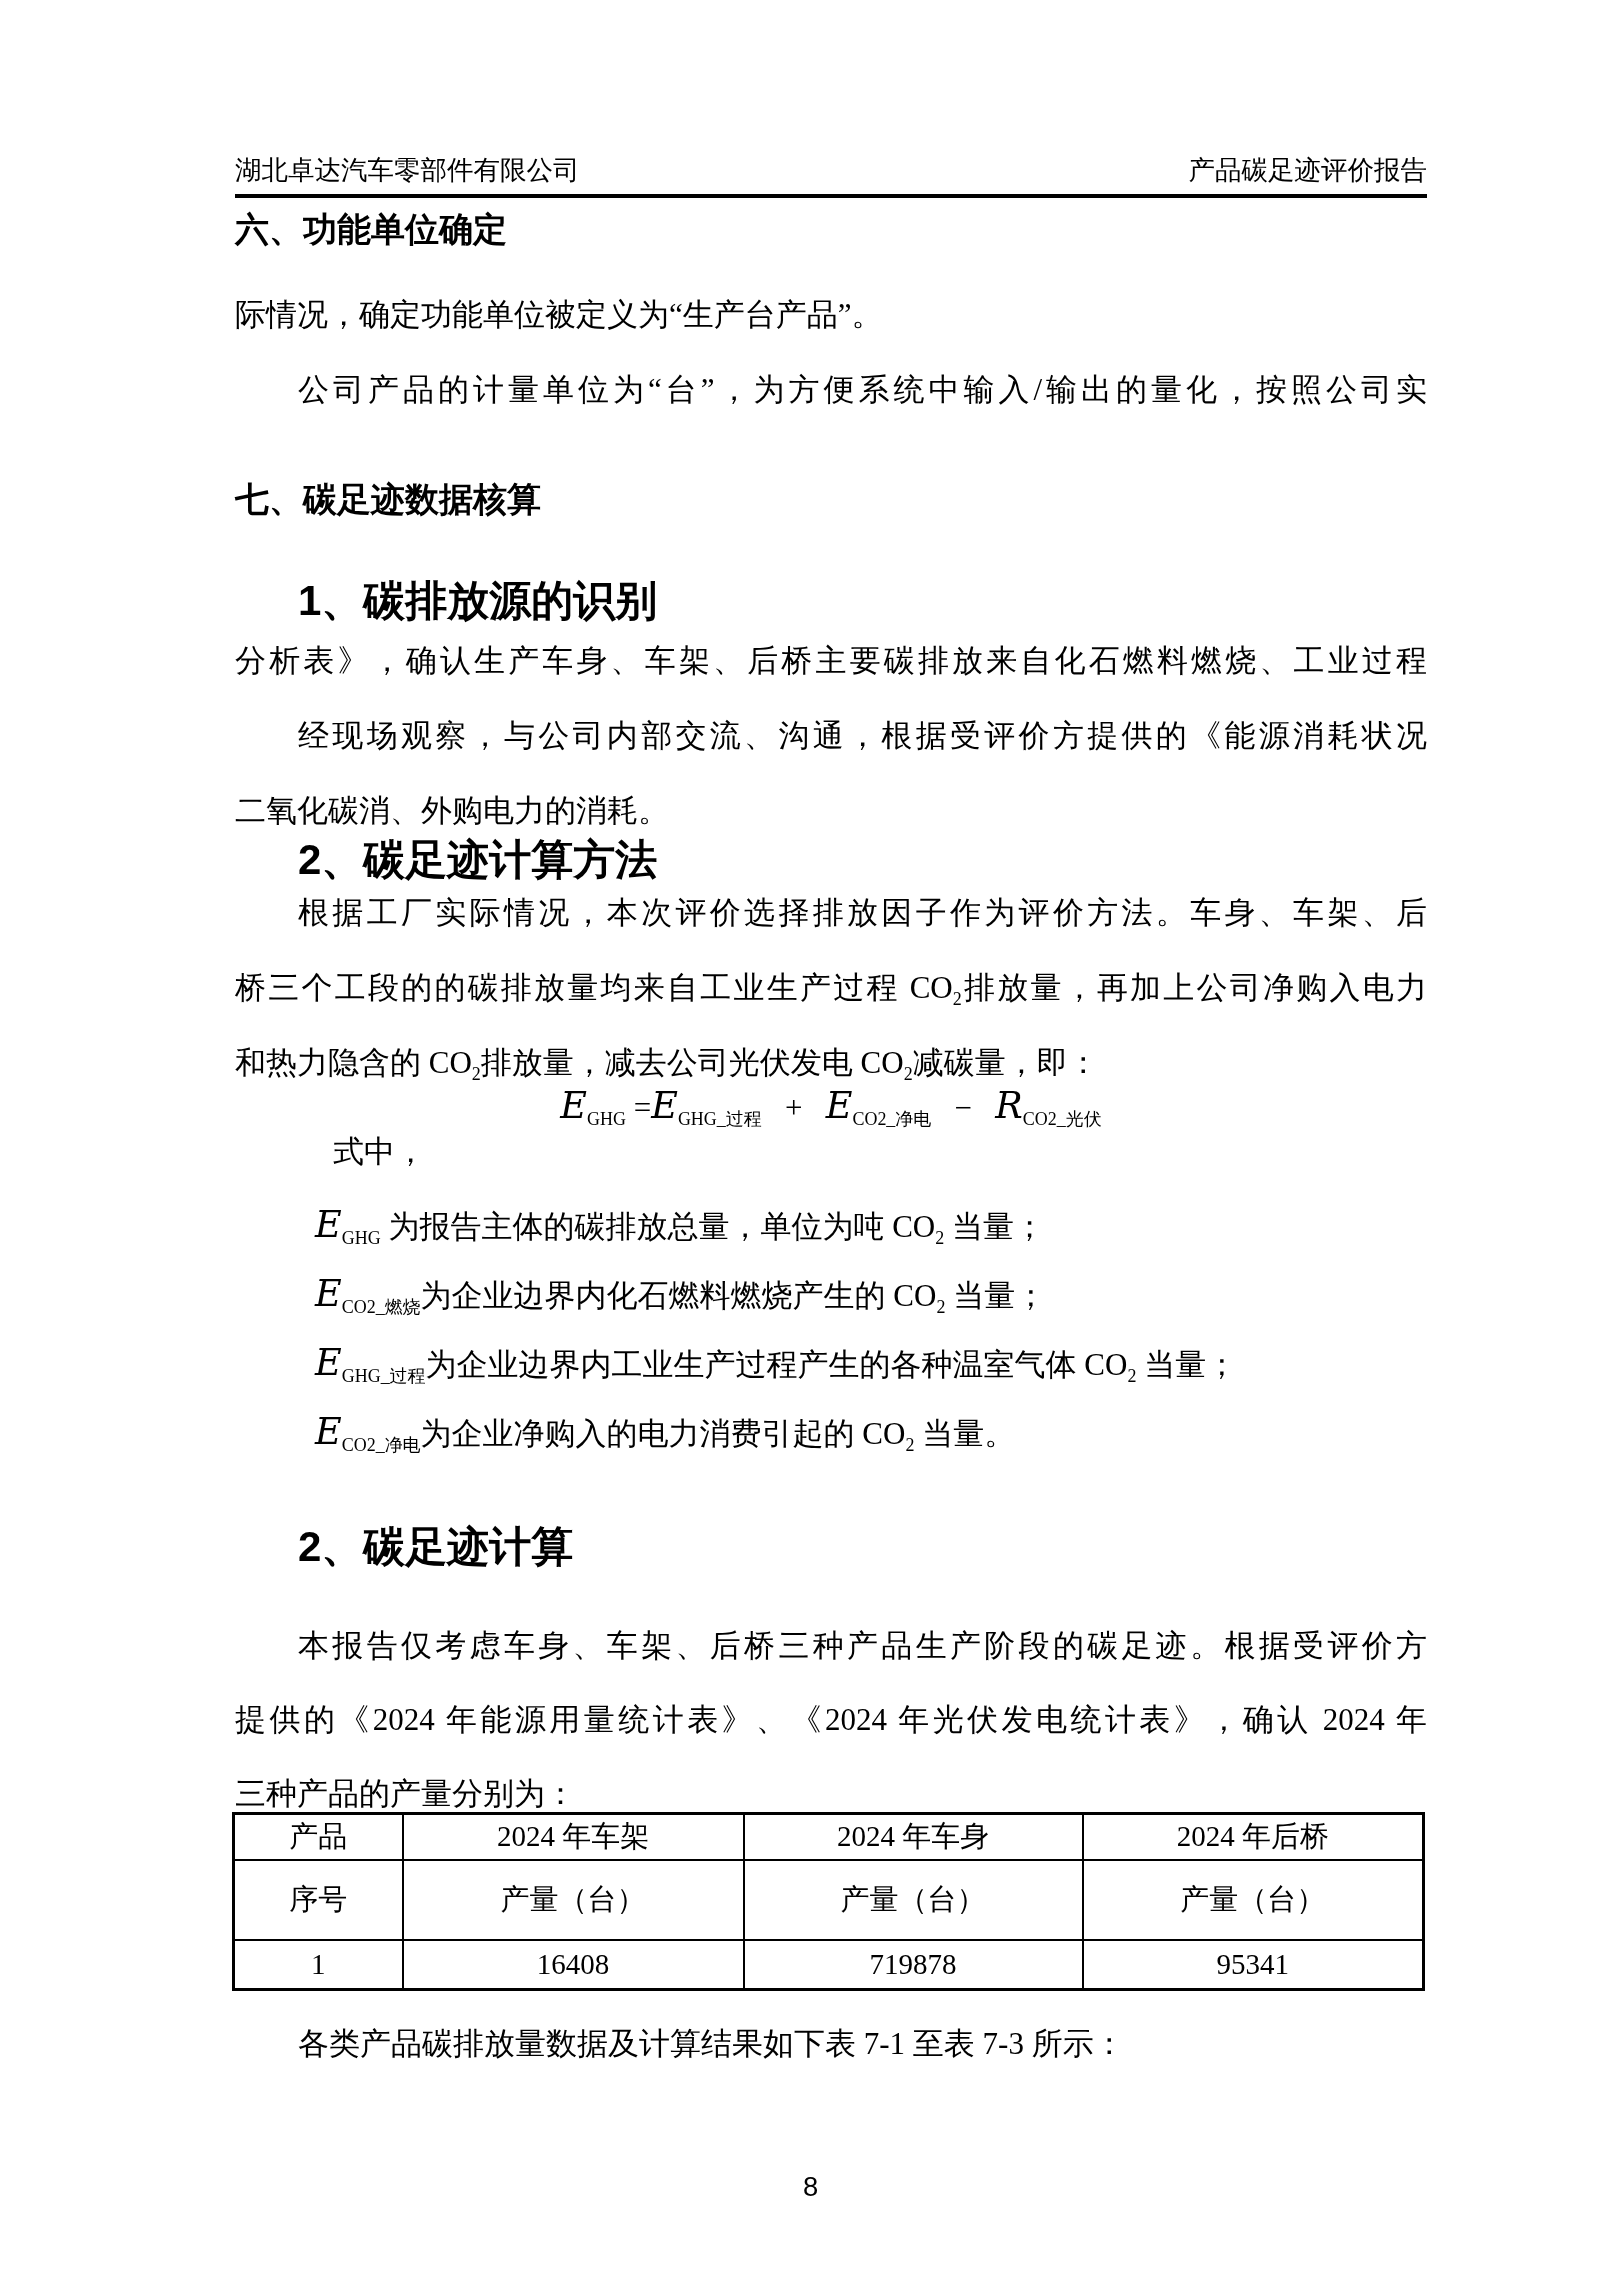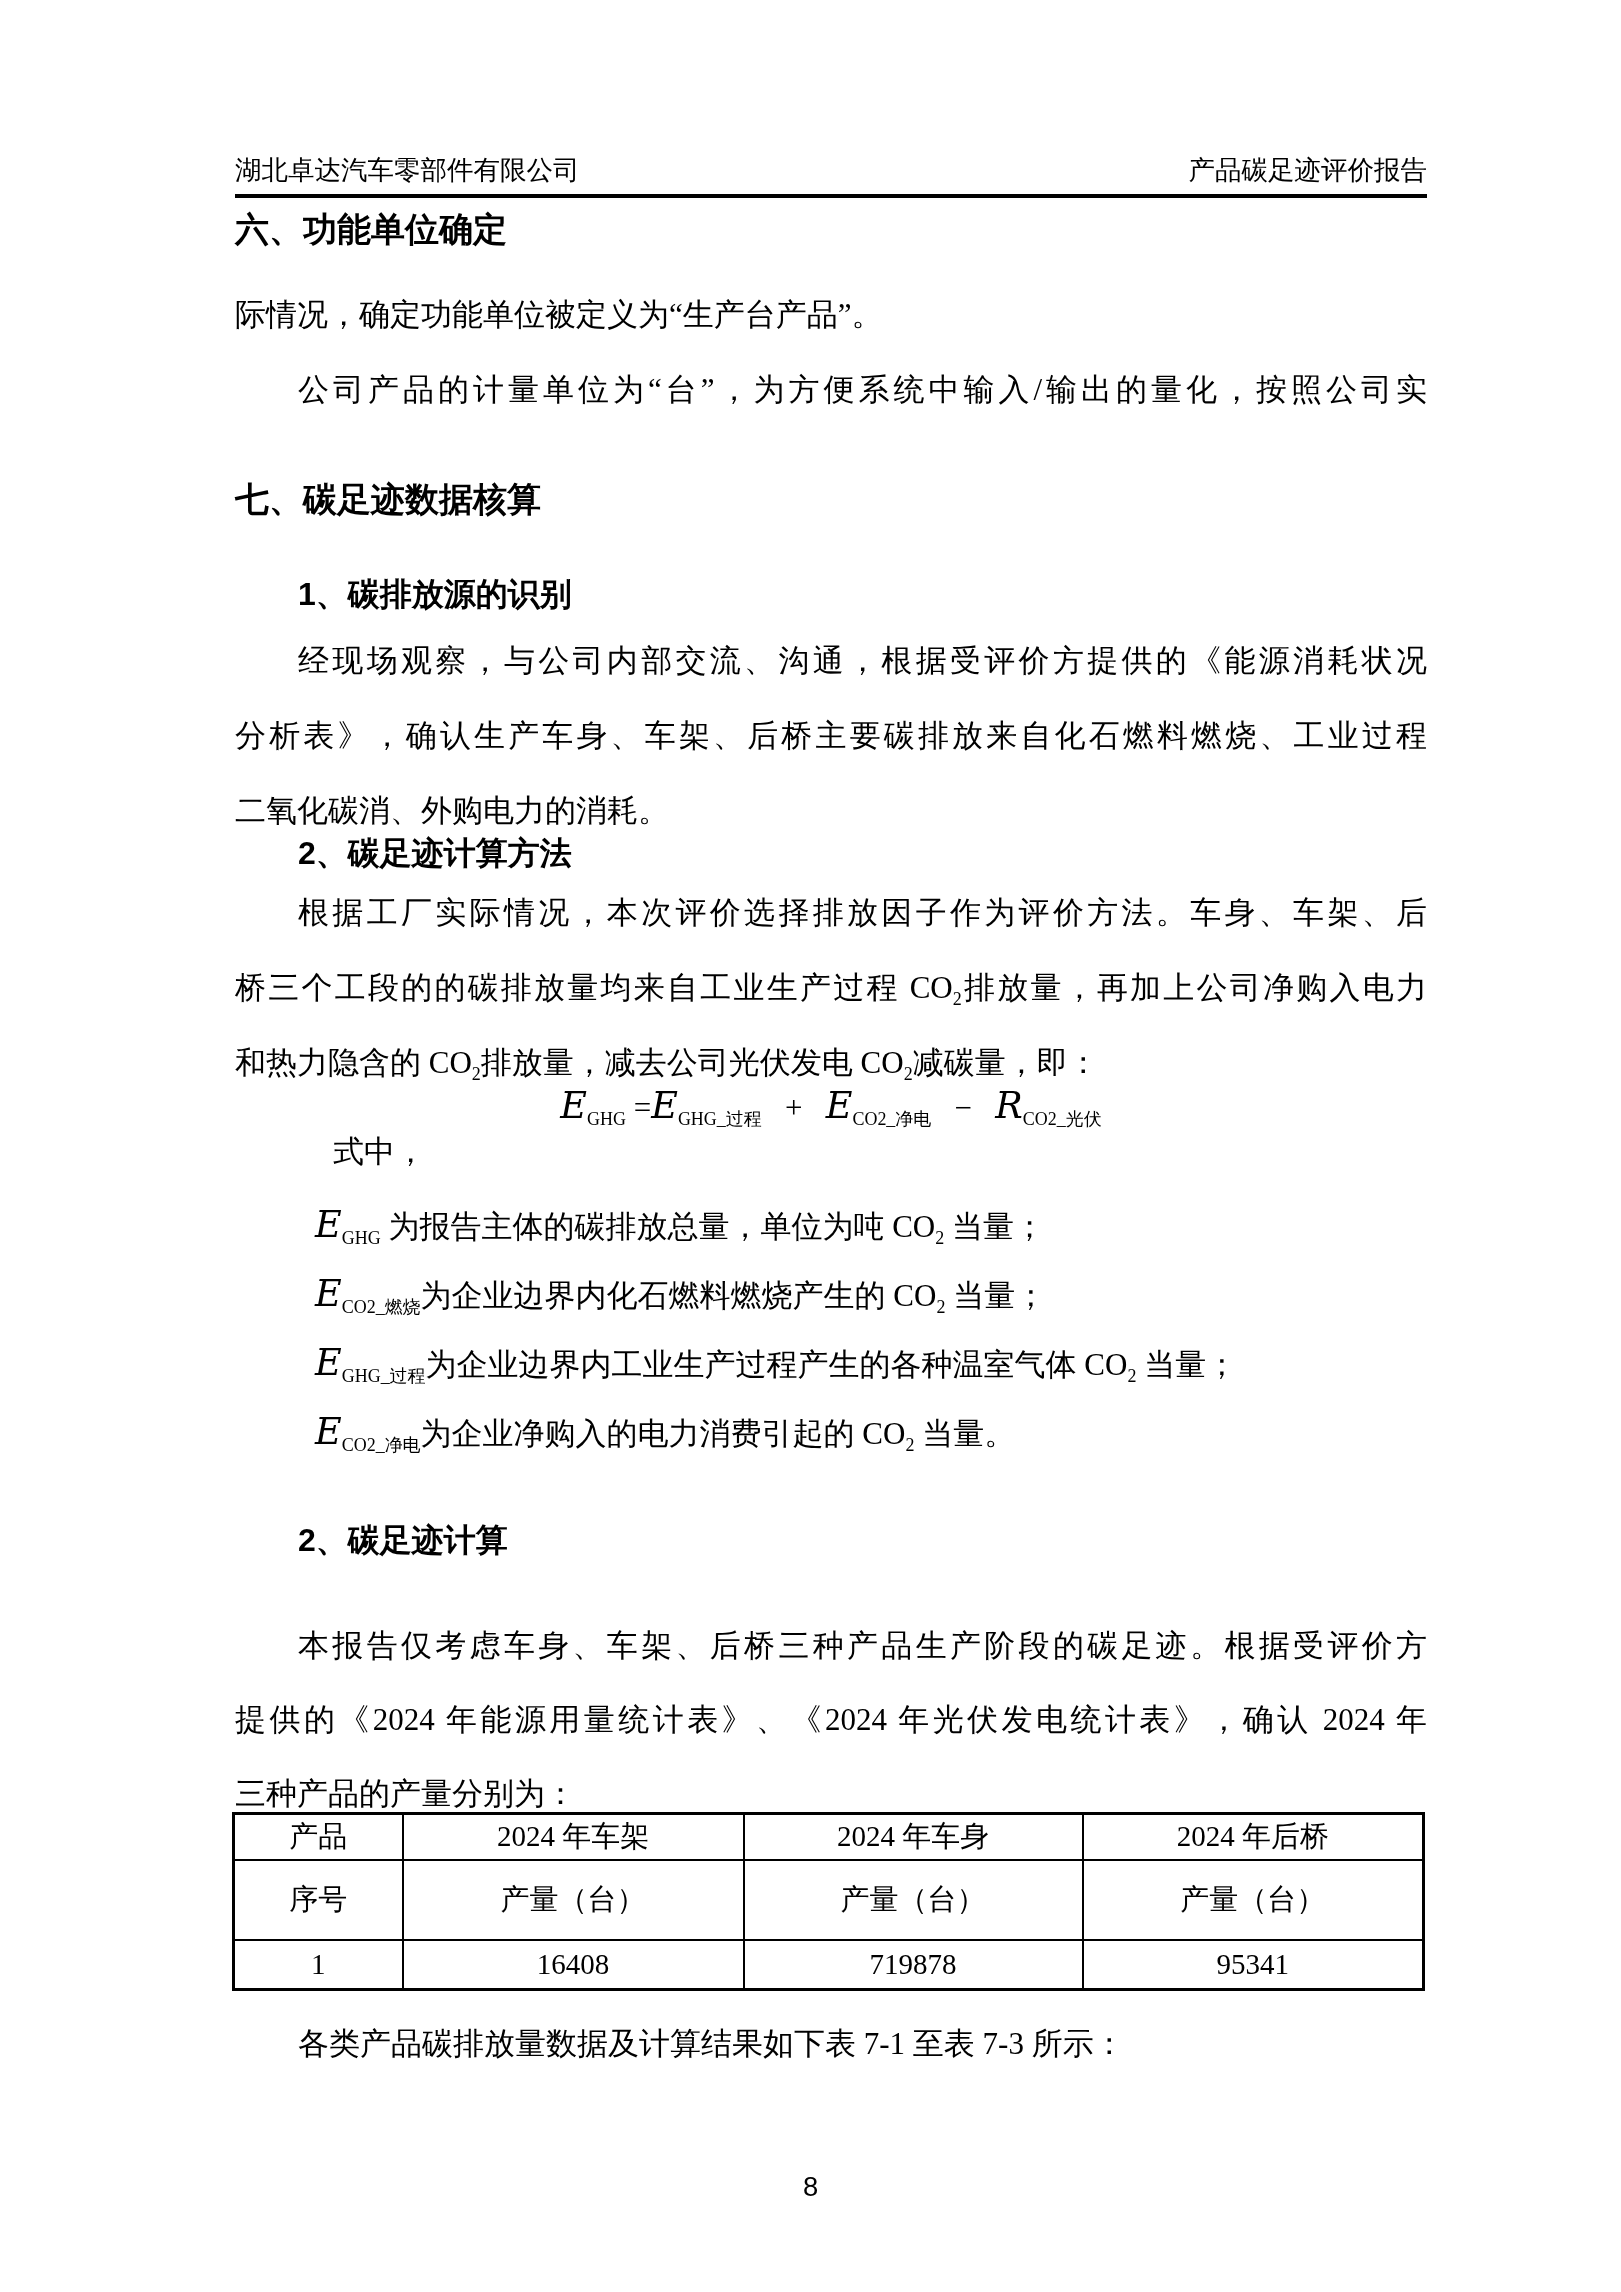--- a/index.html
+++ b/index.html
@@ -15,21 +15,21 @@
   
   #header{
     left:235px;width:1192px;top:143px;height:45px;
     display:flex;justify-content:space-between;align-items:flex-end;
     font-size:26.5px;padding-bottom:6px;box-sizing:content-box;
     border-bottom:4.9px solid #000;
   }
   
   #s6-title{left:235px;top:207px;font-size:34px;}
   #s7-title{left:235px;top:477px;font-size:34px;}
-  .sub-title{left:298px;font-size:32px;}
+  .sub-title{left:298px;font-size:42px;}
   #sub1-title{top:573px;}
   #sub2-title{top:832px;}
   #sub3-title{top:1519px;}
   
   .para{left:235px;width:1192px;}
   .line{font-size:31px;line-height:75px;white-space:nowrap;}
   .fill{text-align:justify;text-align-last:justify;white-space:normal;}
   .indent{padding-left:63px;box-sizing:border-box;}
   #p1{top:277px;}
   #p2{top:623px;}
@@ -79,22 +79,22 @@
   <div id="p1" class="abs para">
     <div class="line">际情况，确定功能单位被定义为“生产台产品”。</div>
     <div class="line fill indent">公司产品的计量单位为“台”，为方便系统中输入/输出的量化，按照公司实</div>
   </div>
 
   <div id="s7-title" class="abs hei">七、碳足迹数据核算</div>
 
   <div id="sub1-title" class="abs hei sub-title">1、碳排放源的识别</div>
 
   <div id="p2" class="abs para">
+    <div class="line fill">分析表》，确认生产车身、车架、后桥主要碳排放来自化石燃料燃烧、工业过程</div>
     <div class="line fill indent">经现场观察，与公司内部交流、沟通，根据受评价方提供的《能源消耗状况</div>
-    <div class="line fill">分析表》，确认生产车身、车架、后桥主要碳排放来自化石燃料燃烧、工业过程</div>
     <div class="line">二氧化碳消、外购电力的消耗。</div>
   </div>
 
   <div id="sub2-title" class="abs hei sub-title">2、碳足迹计算方法</div>
 
   <div id="p3" class="abs para">
     <div class="line fill indent">根据工厂实际情况，本次评价选择排放因子作为评价方法。车身、车架、后</div>
     <div class="line fill">桥三个工段的的碳排放量均来自工业生产过程 CO<sub class="ssub">2</sub>排放量，再加上公司净购入电力</div>
     <div class="line">和热力隐含的 CO<sub class="ssub">2</sub>排放量，减去公司光伏发电 CO<sub class="ssub">2</sub>减碳量，即：</div>
   </div>

